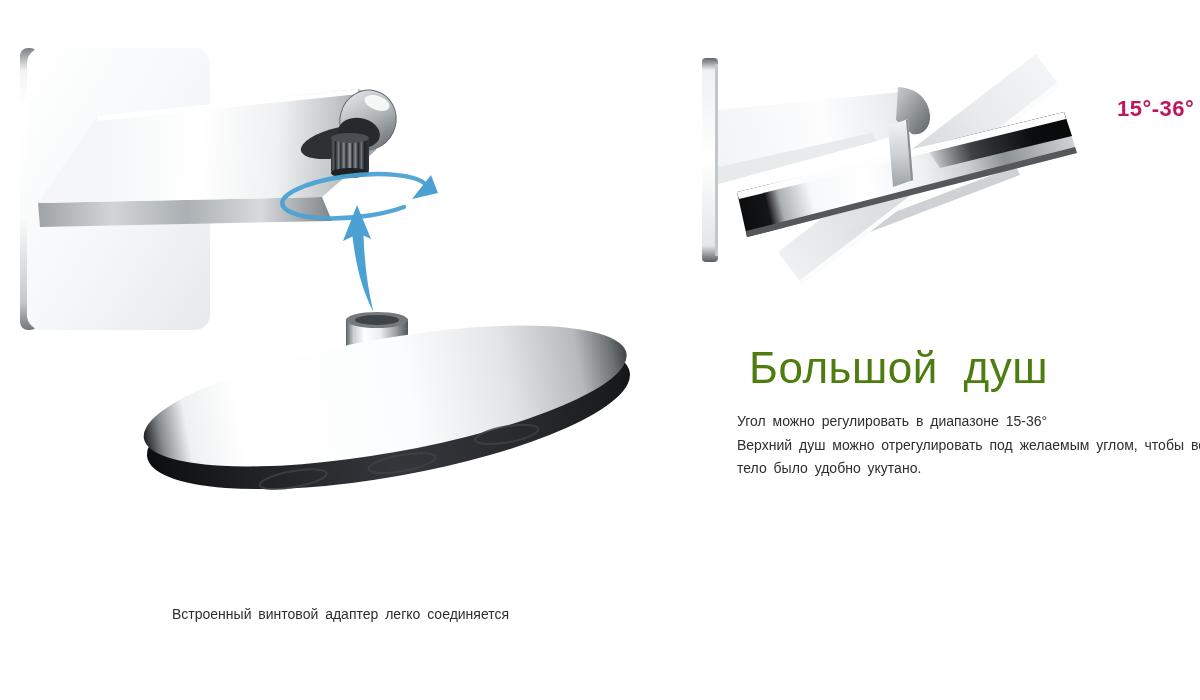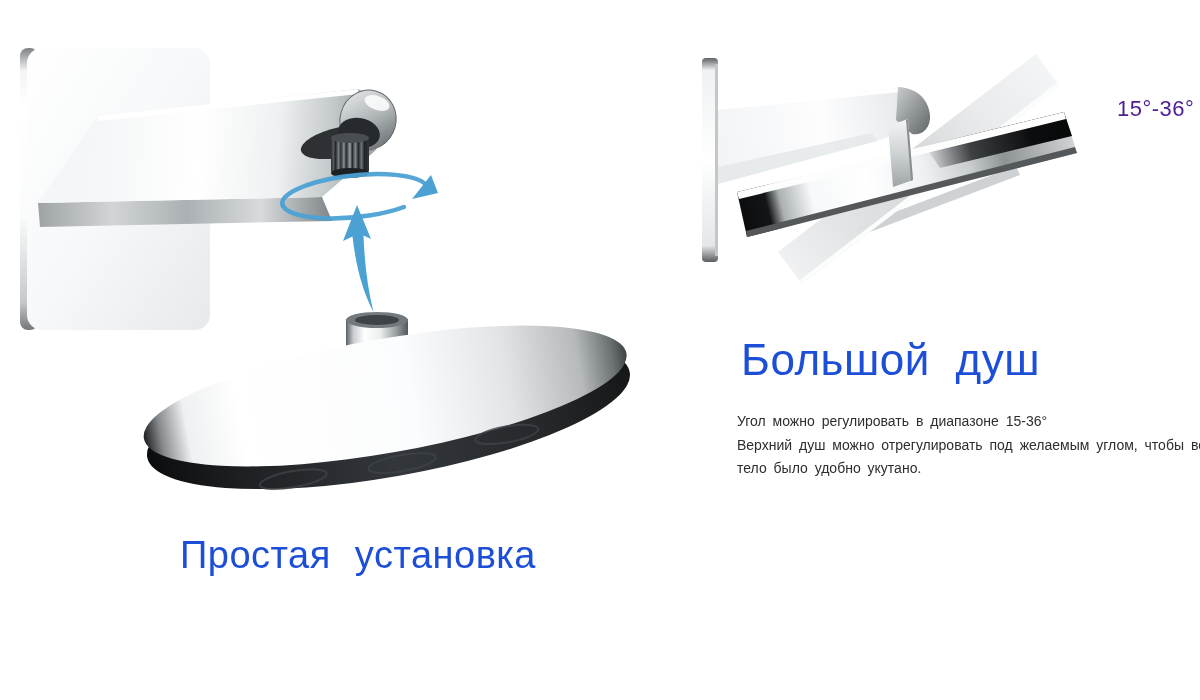--- a/index.html
+++ b/index.html
@@ -2,34 +2,34 @@
 <html><head>
 <meta charset="utf-8">
 <style>
   html,body{margin:0;padding:0;background:#fff;}
   .canvas{
     position:relative;width:1200px;height:700px;background:#ffffff;overflow:hidden;
     font-family:"Liberation Sans","DejaVu Sans",sans-serif;
   }
   .art{position:absolute;left:0;top:0;width:1200px;height:700px;}
   .title{
-    position:absolute;margin:4px;font-weight:400;color:#1d4ed8;
+    position:absolute;margin:12px;font-weight:400;color:#4d7c0f;
     letter-spacing:0.5px;word-spacing:13px;white-space:nowrap;
   }
   .title-left{left:176px;top:530px;font-size:38px;}
   .title-right{left:737px;top:331px;font-size:44px;}
   .body{
     position:absolute;color:#2e2e2e;font-size:14px;line-height:22.5px;
     word-spacing:3px;white-space:nowrap;
   }
   .body-left{left:172px;top:603px;}
   .body-right{left:737px;top:410px;line-height:23.5px;}
   .angle-label{
-    position:absolute;left:1117px;top:96px;font-size:22px;color:#4c1d95;
-    letter-spacing:0.5px;white-space:nowrap;
+    position:absolute;left:1117px;top:96px;font-size:22px;color:#be185d;
+    letter-spacing:0.5px;white-space:nowrap;font-weight:bold;
   }
 </style>
 </head>
 <body>
 
 <div class="canvas">
 
   <svg class="art" viewBox="0 0 1200 700" aria-hidden="true">
     <defs>
       <linearGradient id="g_plateEdge" x1="0" y1="0" x2="0" y2="1">
@@ -232,22 +232,22 @@
 
       <g>
         <polygon points="888,126 908,119 913,180 893,187" fill="url(#g_pivotTab)"></polygon>
         <polygon points="906,120 908,119 913,180 911,181" fill="#8a8f92"></polygon>
       </g>
     </g>
   </svg>
 
   <div class="angle-label">15°-36°</div>
 
-  <h2 class="title title-left">Простая установка</h2>
   <div class="body body-left">
+    <div>Встроенный винтовой адаптер легко соединяется</div>
   </div>
 
   <h2 class="title title-right">Большой душ</h2>
   <div class="body body-right">
     <div>Угол можно регулировать в диапазоне 15-36°</div>
     <div>Верхний душ можно отрегулировать под желаемым углом, чтобы все</div>
     <div>тело было удобно укутано.</div>
   </div>
 
 </div>

